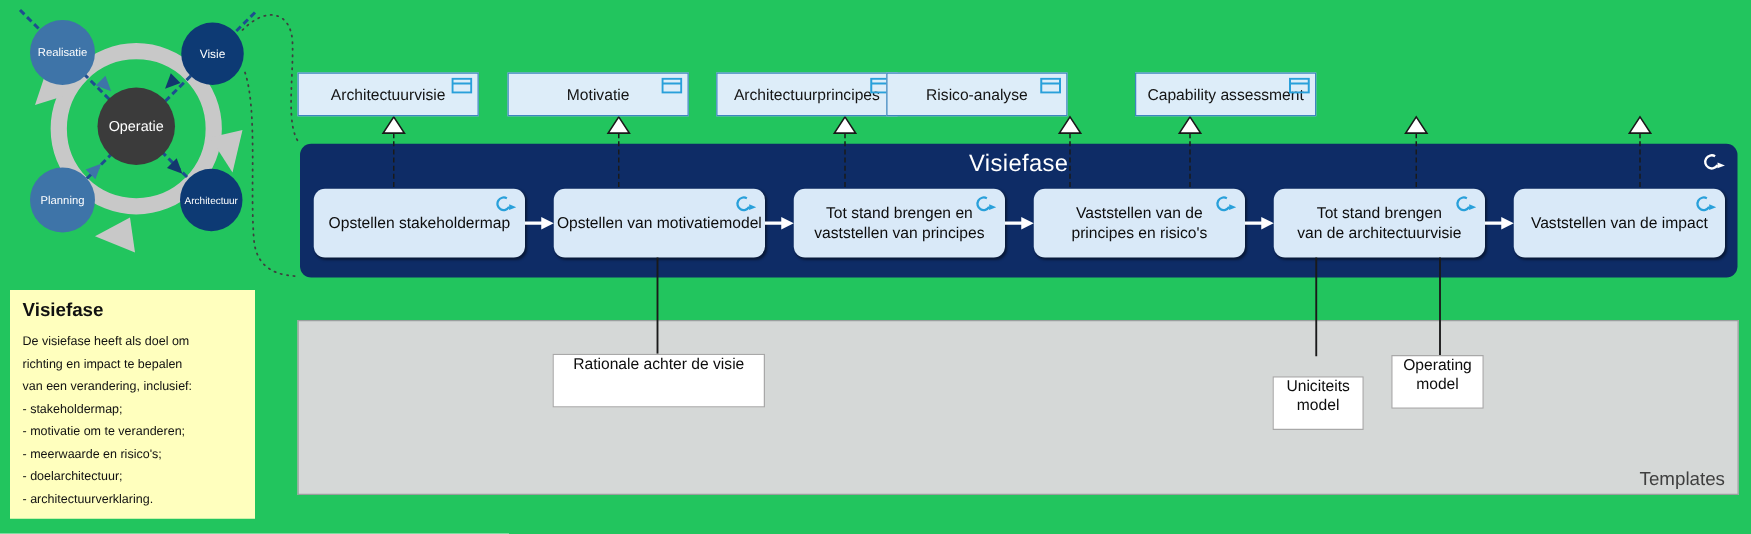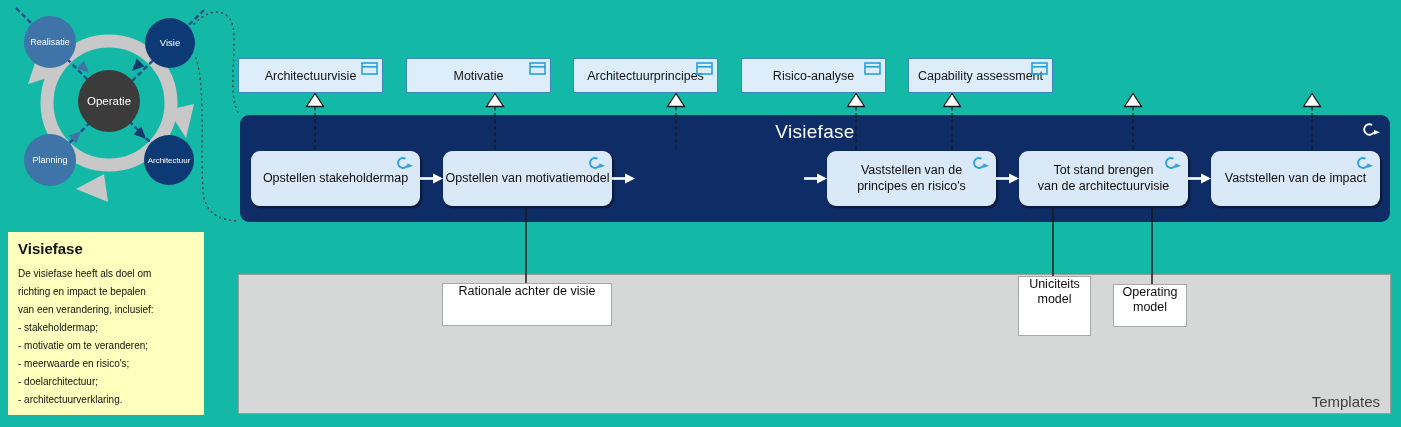--- a/index.html
+++ b/index.html
@@ -1,16 +1,16 @@
 <!DOCTYPE html>
 <html><head>
 <meta charset="utf-8">
 <style>
   html,body{margin:0;padding:0;background:#fff;}
-  #canvas{position:relative;width:1401px;height:427px;background:#14b8a6;overflow:hidden;
+  #canvas{position:relative;width:1401px;height:427px;background:#22c55e;overflow:hidden;
           font-family:"Liberation Sans","DejaVu Sans",sans-serif;color:#111;}
 
   
   #cluster{position:absolute;left:4px;top:6px;width:210px;height:200px;z-index:3;}
   #cluster text{fill:#fff;text-anchor:middle;font-family:"Liberation Sans",sans-serif;}
 
   
   .note{position:absolute;left:8px;top:232px;width:196px;height:183px;background:#ffffbe;
         padding:8px 10px;box-sizing:border-box;z-index:3;}
   .note-title{font-size:15px;font-weight:bold;margin-bottom:8px;}
@@ -31,21 +31,21 @@
   .band-loop{position:absolute;top:6px;right:9px;}
 
   
   .step{position:absolute;top:36px;width:169px;height:55px;background:#d9e9f8;border-radius:9px;
         box-shadow:1.5px 1.5px 2px rgba(0,0,0,.45);display:flex;align-items:center;
         justify-content:center;text-align:center;}
   .step .slabel{font-size:12.5px;color:#0d0d0d;line-height:15.5px;white-space:pre-line;}
   .step-loop{position:absolute;top:4px;right:6px;}
 
   
-  .templates{position:absolute;left:238px;top:274px;width:1153px;height:140px;background:#d5d8d7;
+  .templates{position:absolute;left:238px;top:256px;width:1153px;height:140px;background:#d5d8d7;
              border:1px solid #9a9f9e;box-sizing:border-box;z-index:1;}
   .templates-label{position:absolute;right:10px;bottom:3px;font-size:15px;color:#3f3f3f;}
   .tmpl{position:absolute;background:#fff;border:1px solid #a8a8a8;box-sizing:border-box;z-index:3;
         display:flex;align-items:flex-start;justify-content:center;text-align:center;}
   .tmpl .tlabel{font-size:12.5px;line-height:15px;color:#0d0d0d;white-space:pre-line;}
 
   
   #overlay{position:absolute;left:0;top:0;width:1401px;height:427px;z-index:2;pointer-events:none;}
 </style>
 </head>
@@ -127,20 +127,28 @@
         <polygon points="13.4,8.4 19,10.7 13.2,12.9" fill="#29a0da"></polygon>
       </svg>
     </div>
     <div class="step" style="left:203px">
       <span class="slabel">Opstellen van motivatiemodel</span>
       <svg class="step-loop" width="20" height="16" viewBox="0 0 20 16">
         <path d="M 13.3 10.5 A 5 5 0 1 1 11.5 3.7" fill="none" stroke="#29a0da" stroke-width="1.8"></path>
         <polygon points="13.4,8.4 19,10.7 13.2,12.9" fill="#29a0da"></polygon>
       </svg>
     </div>
+    <div class="step" style="left:395px">
+      <span class="slabel">Tot stand brengen en
+vaststellen van principes</span>
+      <svg class="step-loop" width="20" height="16" viewBox="0 0 20 16">
+        <path d="M 13.3 10.5 A 5 5 0 1 1 11.5 3.7" fill="none" stroke="#29a0da" stroke-width="1.8"></path>
+        <polygon points="13.4,8.4 19,10.7 13.2,12.9" fill="#29a0da"></polygon>
+      </svg>
+    </div>
     <div class="step" style="left:587px">
       <span class="slabel">Vaststellen van de
 principes en risico's</span>
       <svg class="step-loop" width="20" height="16" viewBox="0 0 20 16">
         <path d="M 13.3 10.5 A 5 5 0 1 1 11.5 3.7" fill="none" stroke="#29a0da" stroke-width="1.8"></path>
         <polygon points="13.4,8.4 19,10.7 13.2,12.9" fill="#29a0da"></polygon>
       </svg>
     </div>
     <div class="step" style="left:779px">
       <span class="slabel">Tot stand brengen
@@ -173,39 +181,39 @@
       <line x1="1" y1="4.8" x2="16" y2="4.8" stroke="#29a0da" stroke-width="1.6"></line>
     </svg>
   </div>
   <div class="deliverable" style="left:573px">
     <span class="dlabel">Architectuurprincipes</span>
     <svg class="doc-icon" width="17" height="13" viewBox="0 0 17 13">
       <rect x="1" y="1" width="15" height="11" fill="none" stroke="#29a0da" stroke-width="1.6"></rect>
       <line x1="1" y1="4.8" x2="16" y2="4.8" stroke="#29a0da" stroke-width="1.6"></line>
     </svg>
   </div>
-  <div class="deliverable" style="left:741px">
+  <div class="deliverable" style="left:709px">
     <span class="dlabel">Risico-analyse</span>
     <svg class="doc-icon" width="17" height="13" viewBox="0 0 17 13">
       <rect x="1" y="1" width="15" height="11" fill="none" stroke="#29a0da" stroke-width="1.6"></rect>
       <line x1="1" y1="4.8" x2="16" y2="4.8" stroke="#29a0da" stroke-width="1.6"></line>
     </svg>
   </div>
   <div class="deliverable" style="left:908px">
     <span class="dlabel">Capability assessment</span>
     <svg class="doc-icon" width="17" height="13" viewBox="0 0 17 13">
       <rect x="1" y="1" width="15" height="11" fill="none" stroke="#29a0da" stroke-width="1.6"></rect>
       <line x1="1" y1="4.8" x2="16" y2="4.8" stroke="#29a0da" stroke-width="1.6"></line>
     </svg>
   </div>
 
   <div class="tmpl" style="left:442px;top:283px;width:170px;height:43px">
     <span class="tlabel">Rationale achter de visie</span>
   </div>
-  <div class="tmpl" style="left:1018px;top:276px;width:73px;height:60px">
+  <div class="tmpl" style="left:1018px;top:301px;width:73px;height:43px">
     <span class="tlabel">Uniciteits
 model</span>
   </div>
   <div class="tmpl" style="left:1113px;top:284px;width:74px;height:43px">
     <span class="tlabel">Operating
 model</span>
   </div>
 
   <svg id="overlay" viewBox="0 0 1401 427">
 

